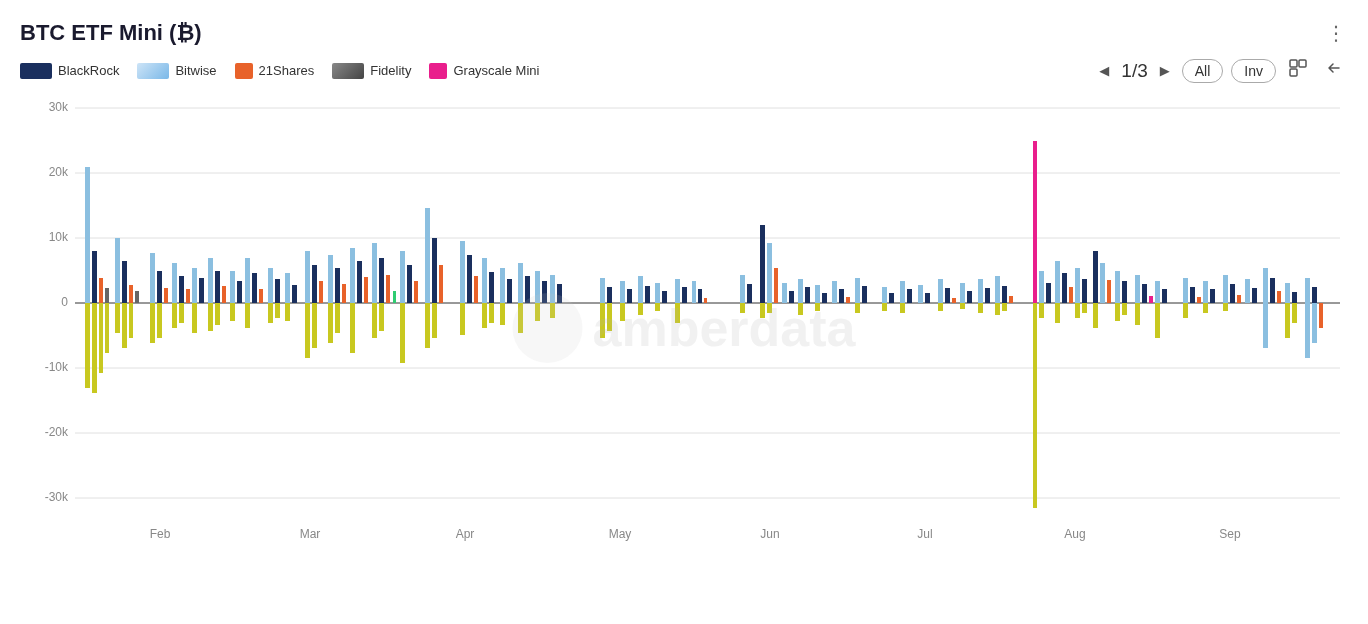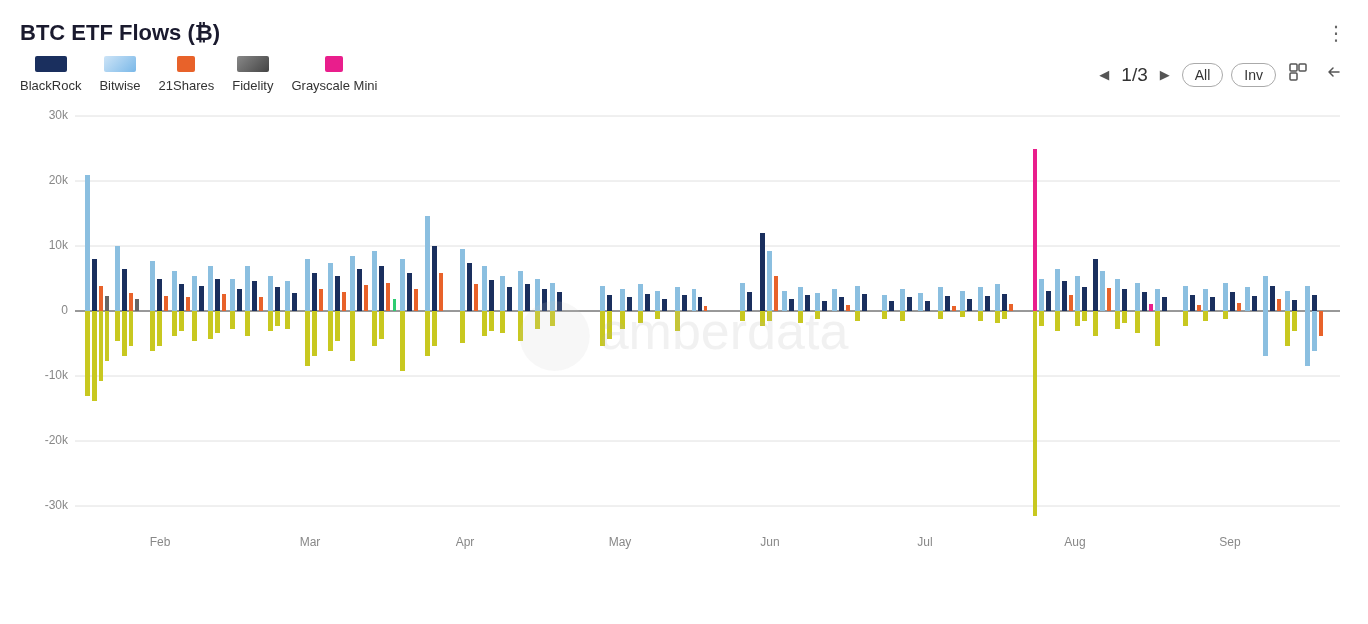--- a/index.html
+++ b/index.html
@@ -39,21 +39,20 @@
       gap: 18px;
       margin-bottom: 8px;
       flex-wrap: nowrap;
     }
     .legend-item {
       display: flex;
       align-items: center;
       gap: 6px;
       font-size: 13px;
       color: #333;
-      flex-direction: column;
     }
     .legend-swatch {
       width: 32px;
       height: 16px;
       border-radius: 2px;
     }
     .legend-swatch-solid {
       width: 18px;
       height: 16px;
       border-radius: 2px;
@@ -100,46 +99,46 @@
       width: 100%;
       height: 470px;
     }
     .watermark {
       position: absolute;
       top: 50%;
       left: 50%;
       transform: translate(-50%, -50%);
       font-size: 52px;
       color: rgba(180,180,180,0.18);
-      font-weight: 400;
+      font-weight: 700;
       white-space: nowrap;
       pointer-events: none;
       z-index: 1;
       display: flex;
-      align-items: flex-start;
+      align-items: center;
       gap: 10px;
     }
     .watermark-circle {
       width: 70px;
       height: 70px;
       border-radius: 50%;
       background: rgba(200,200,200,0.15);
       display: inline-block;
     }
     svg.main-chart {
       width: 100%;
       height: 100%;
     }
   </style>
 </head>
 <body>
 
 <div class="chart-container">
   <div class="header-row">
-    <span class="chart-title">BTC ETF Flows (₿)</span>
+    <span class="chart-title">BTC ETF Mini (₿)</span>
     <span class="more-icon">⋮</span>
   </div>
 
   <div class="legend-controls-row">
 
     <div class="legend-item">
       <div class="legend-swatch" style="background:#1a2f5e;"></div>
       <span>BlackRock</span>
     </div>
 

